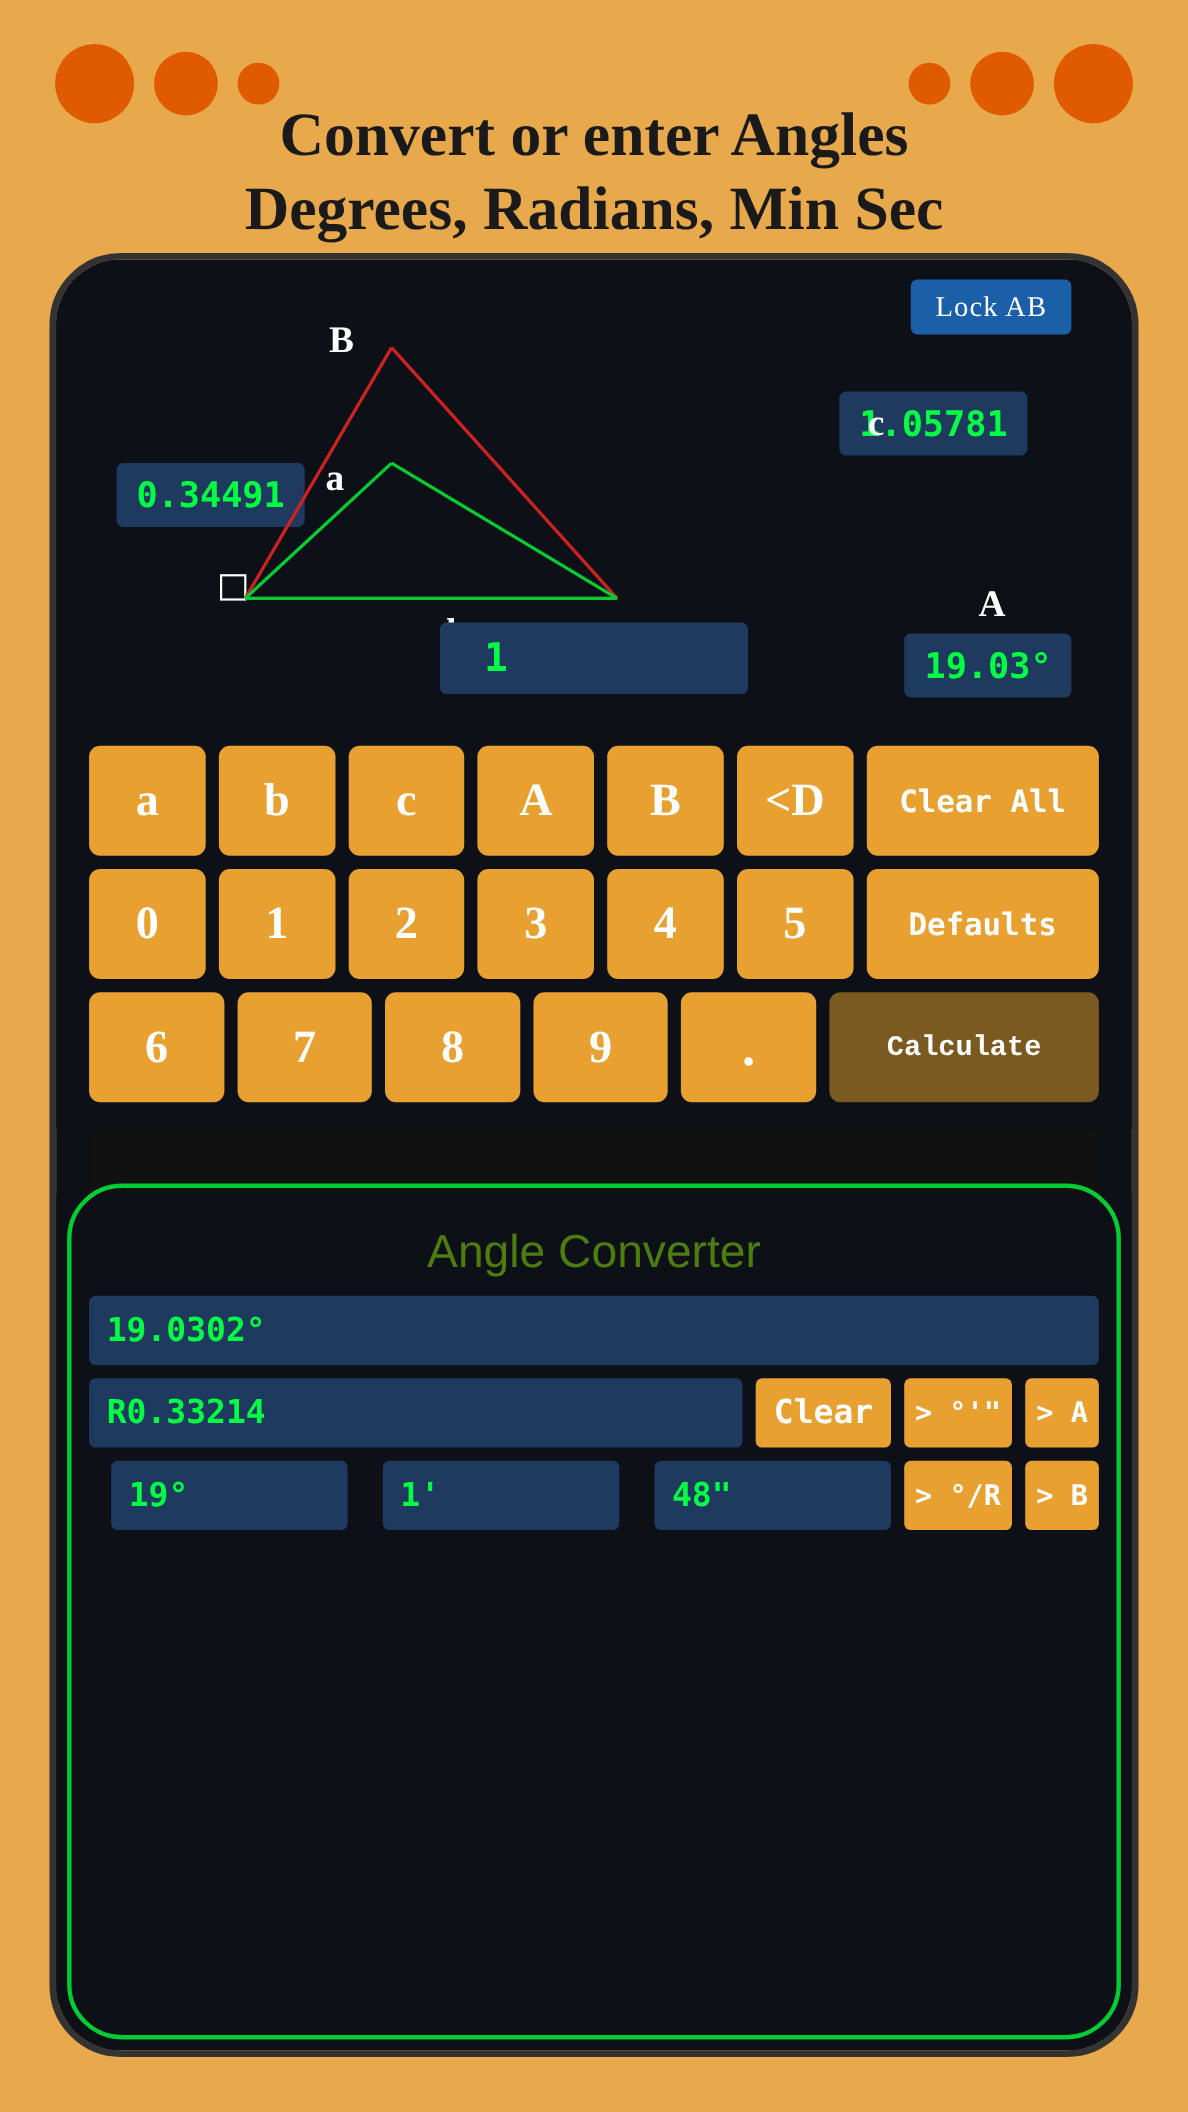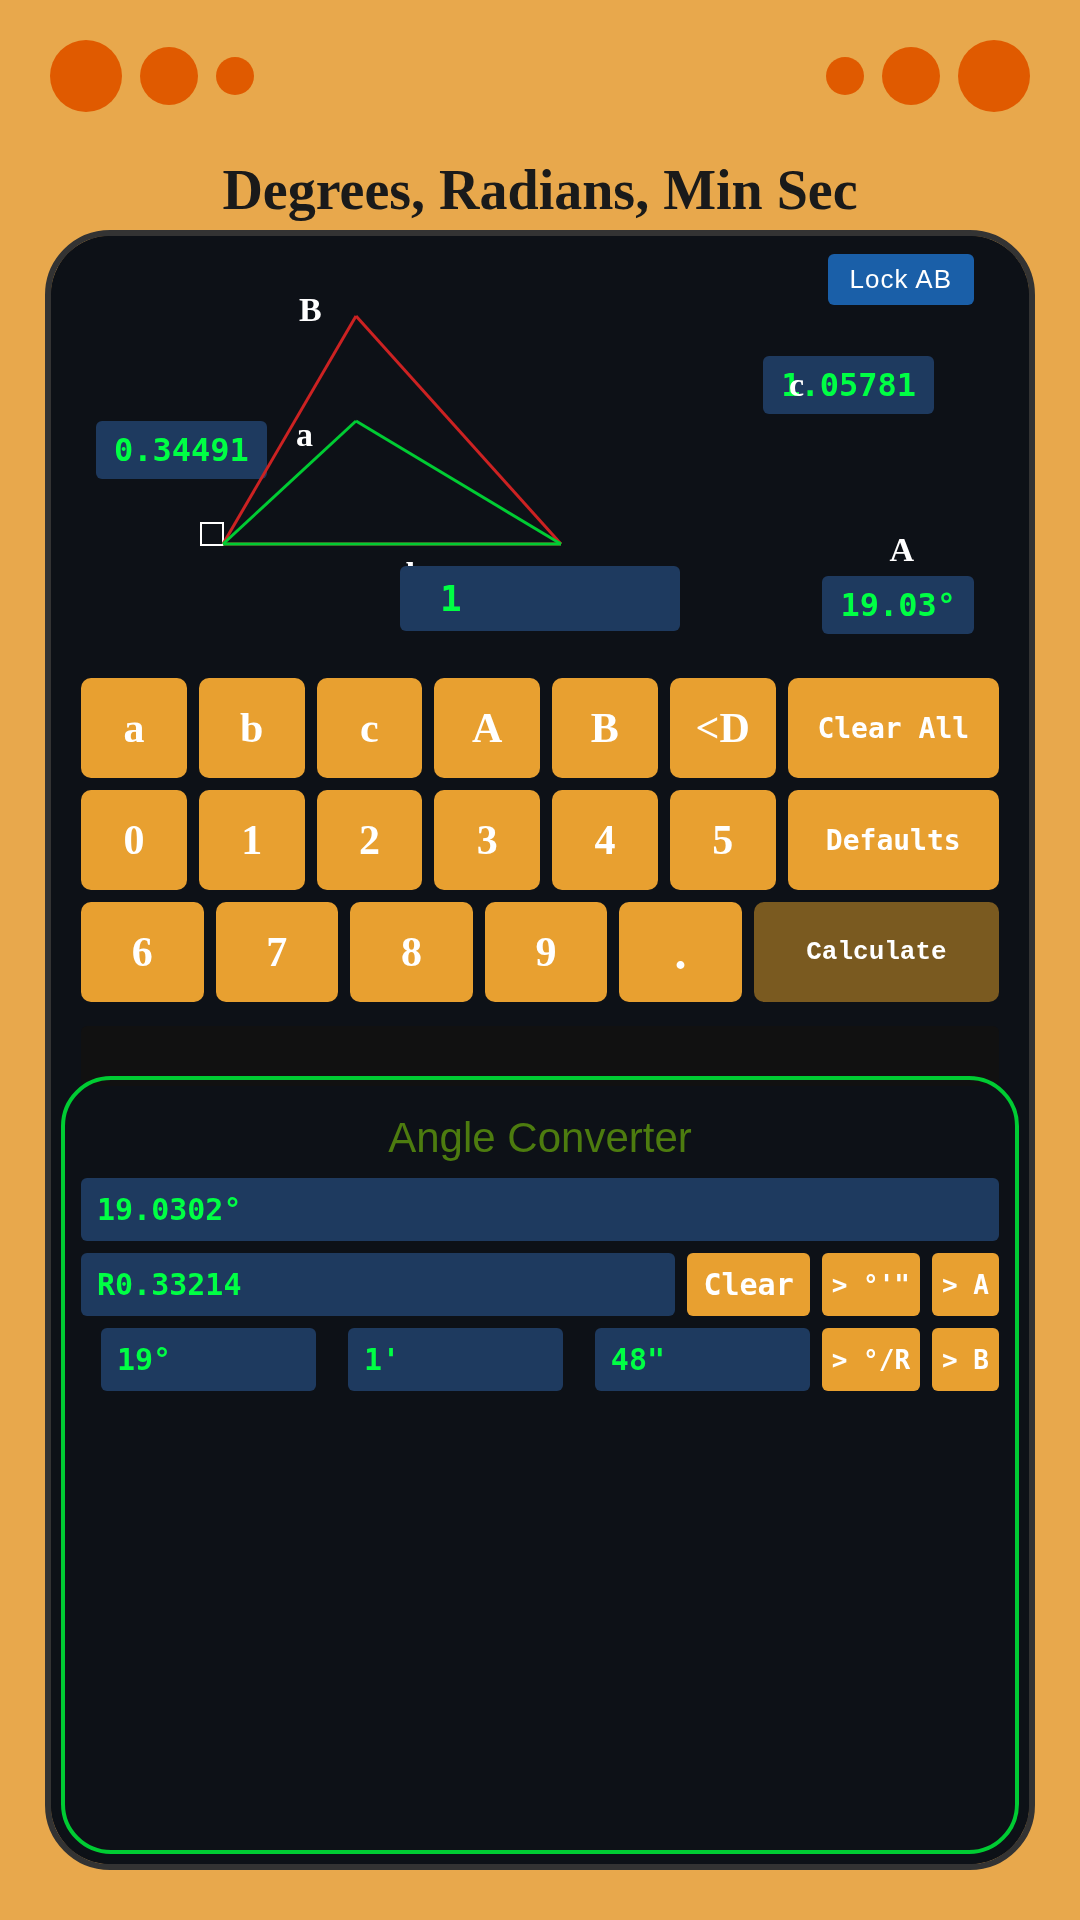--- a/index.html
+++ b/index.html
@@ -78,39 +78,39 @@
       flex-shrink: 0;
     }
 
     
     .lock-ab-btn {
       position: absolute;
       top: 18px;
       right: 55px;
       background: #1a5fa8;
       color: white;
-      font-family: Liberation Sans, sans-serif;
+      font-family: Liberation Serif, serif;
       font-size: 26px;
       padding: 10px 22px;
       border-radius: 6px;
       letter-spacing: 1px;
     }
 
     
     .val-box {
       position: absolute;
       background: #1e3a5f;
       color: #00ff44;
       font-family: monospace;
       font-size: 32px;
       font-weight: bold;
       padding: 10px 18px;
       border-radius: 6px;
     }
-    .val-a { top: 185px; left: 45px; }
+    .val-a { top: 185px; left: 55px; }
     .val-c { top: 120px; right: 95px; }
     .val-angle-a { top: 340px; right: 55px; margin-left: 16px; }
 
     
     .tri-label {
       position: absolute;
       color: white;
       font-size: 34px;
       font-weight: bold;
     }
@@ -297,21 +297,21 @@
   <div class="dot-small"></div>
 </div>
 
 <div class="top-dots-right">
   <div class="dot-small"></div>
   <div class="dot-medium"></div>
   <div class="dot-large"></div>
 </div>
 
 <div class="title">
-  <br>
+  <span>Convert or enter Angles</span><br>
   <span>Degrees, Radians, Min Sec</span>
 </div>
 
 <div class="phone-frame">
   <div class="phone-screen">
 
     <div class="diagram-area">
 
       <div class="lock-ab-btn">Lock AB</div>
 

